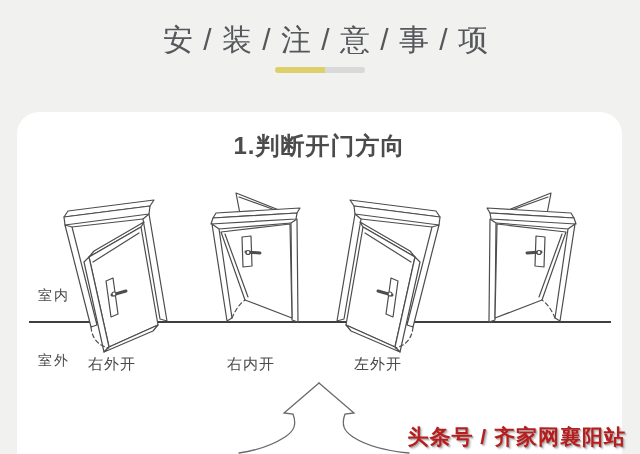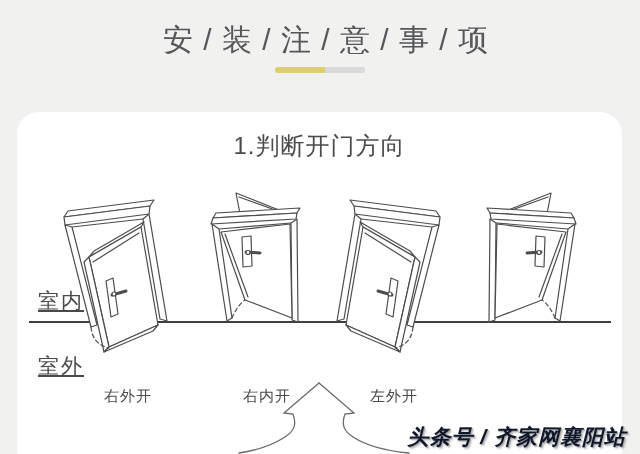--- a/index.html
+++ b/index.html
@@ -21,39 +21,38 @@
   }
   .u-yellow{width:50px;height:6px;background:#ddd06a;display:block;}
   .u-gray{width:40px;height:6px;background:#d9d9d9;display:block;}
   
   .card{
     position:absolute;left:17px;top:112px;width:605px;height:342px;
     background:#ffffff;border-radius:22px 22px 0 0;
   }
   .section-title{
     position:absolute;top:18px;left:0;right:0;text-align:center;
-    font-size:24px;font-weight:normal;color:#4b4b4b;letter-spacing:1px;
+    font-size:24px;font-weight:bold;color:#4b4b4b;letter-spacing:1px;
   }
   .diagram{position:absolute;left:0;top:0;width:605px;height:342px;}
   .zone{
-    position:absolute;left:21px;font-size:21px;color:#4a4a4a;letter-spacing:2px;text-decoration:underline;
+    position:absolute;left:21px;font-size:14px;color:#4a4a4a;letter-spacing:2px;
   }
   .zone.indoor{top:175px;}
   .zone.outdoor{top:217px;margin-top:23px;}
   .door-label{
-    position:absolute;top:243px;width:80px;text-align:center;
-    font-size:15px;color:#4a4a4a;letter-spacing:1px;margin-top:32px;
+    position:absolute;top:243px;width:80px;
+    font-size:15px;color:#4a4a4a;letter-spacing:1px;
   }
   
   .watermark{
     position:absolute;top:423px;right:14px;z-index:5;
-    font-size:21px;font-weight:bold;color:#0f172a;white-space:nowrap;
+    font-size:21px;font-weight:bold;color:#b91c1c;white-space:nowrap;
     text-shadow:1px 1px 0 #a9a9a9, 2px 2px 2px #c2c2c2;
     letter-spacing:1px;
-    font-style:italic;
   }
 </style>
 </head>
 <body>
 
 <div class="page">
 
   <div class="header">
     <div class="title">安 / 装 / 注 / 意 / 事 / 项</div>
     <div class="underline">

